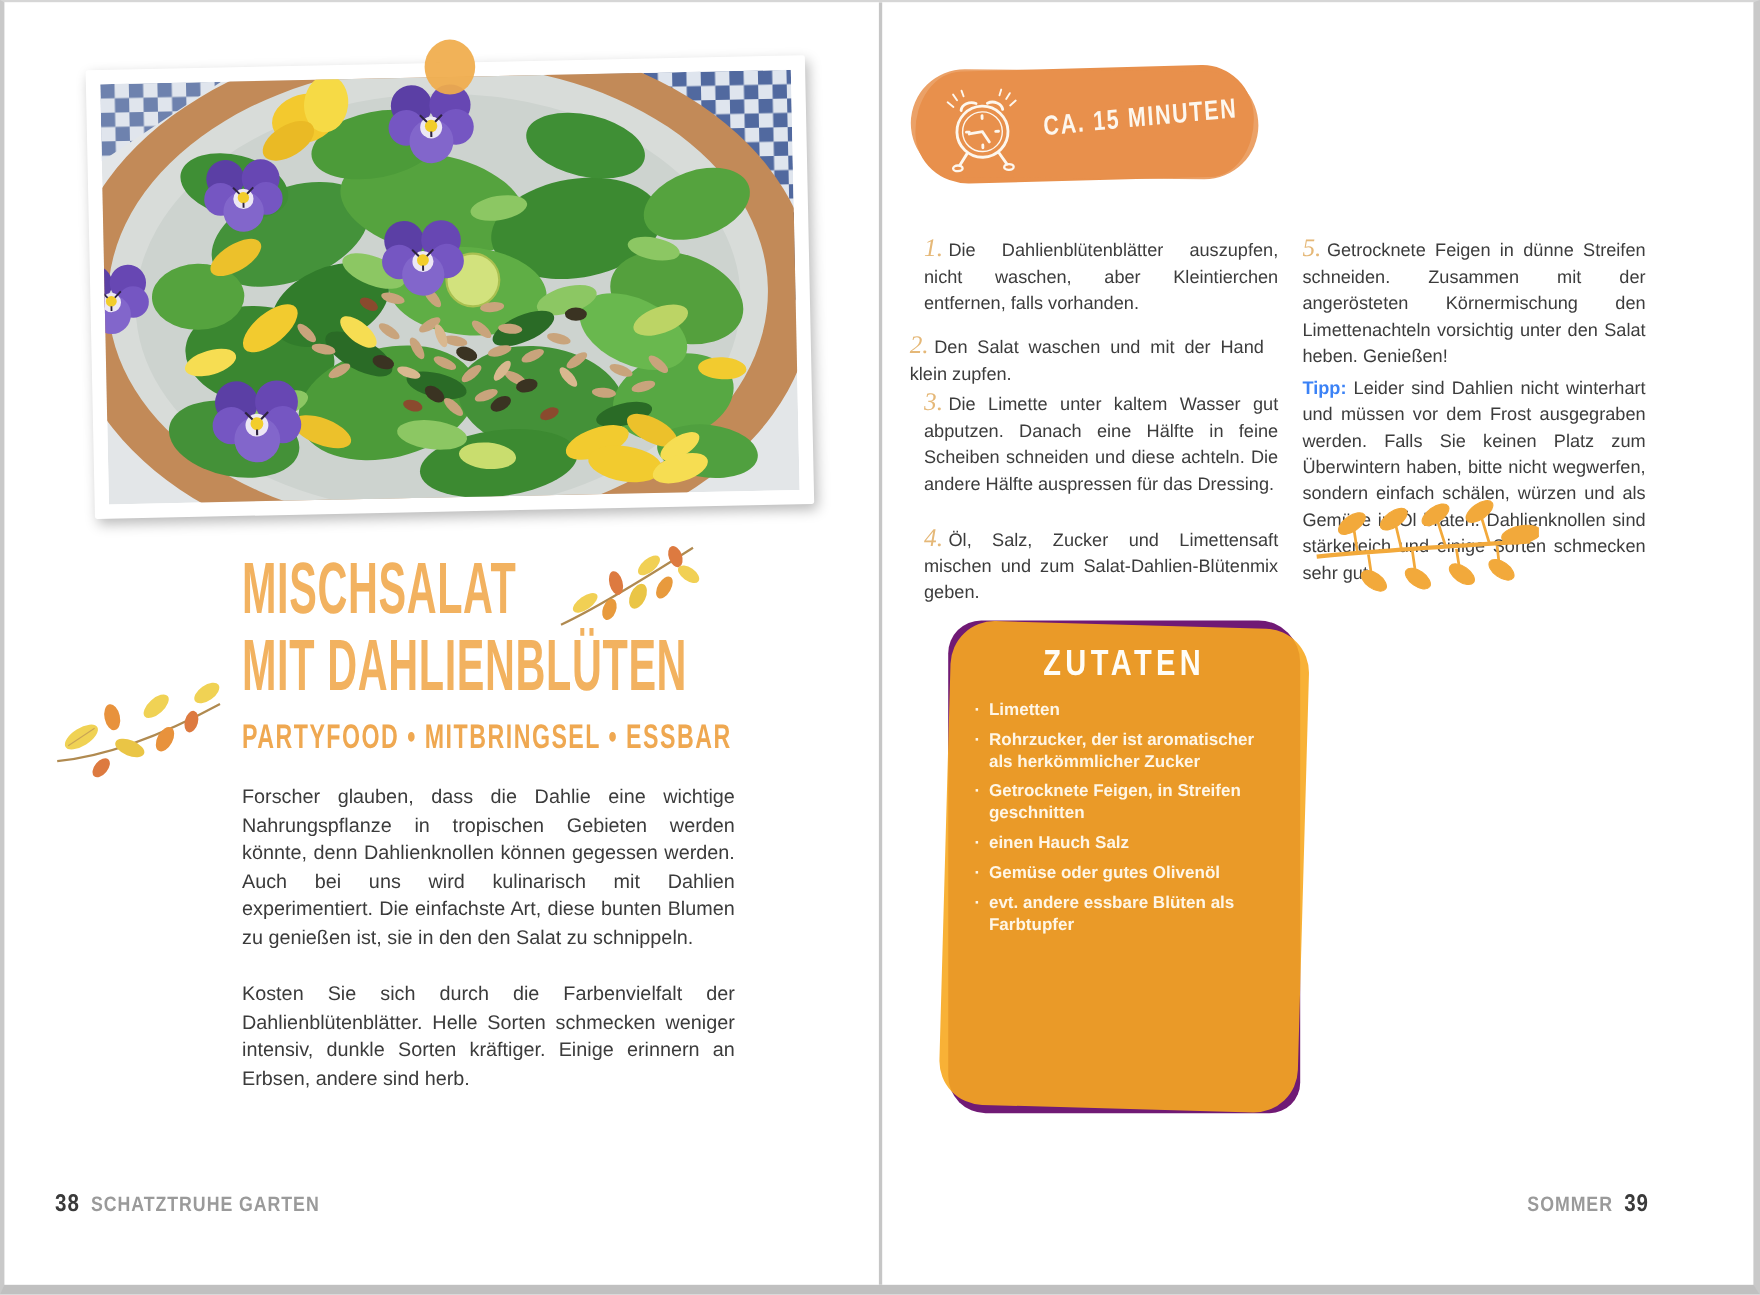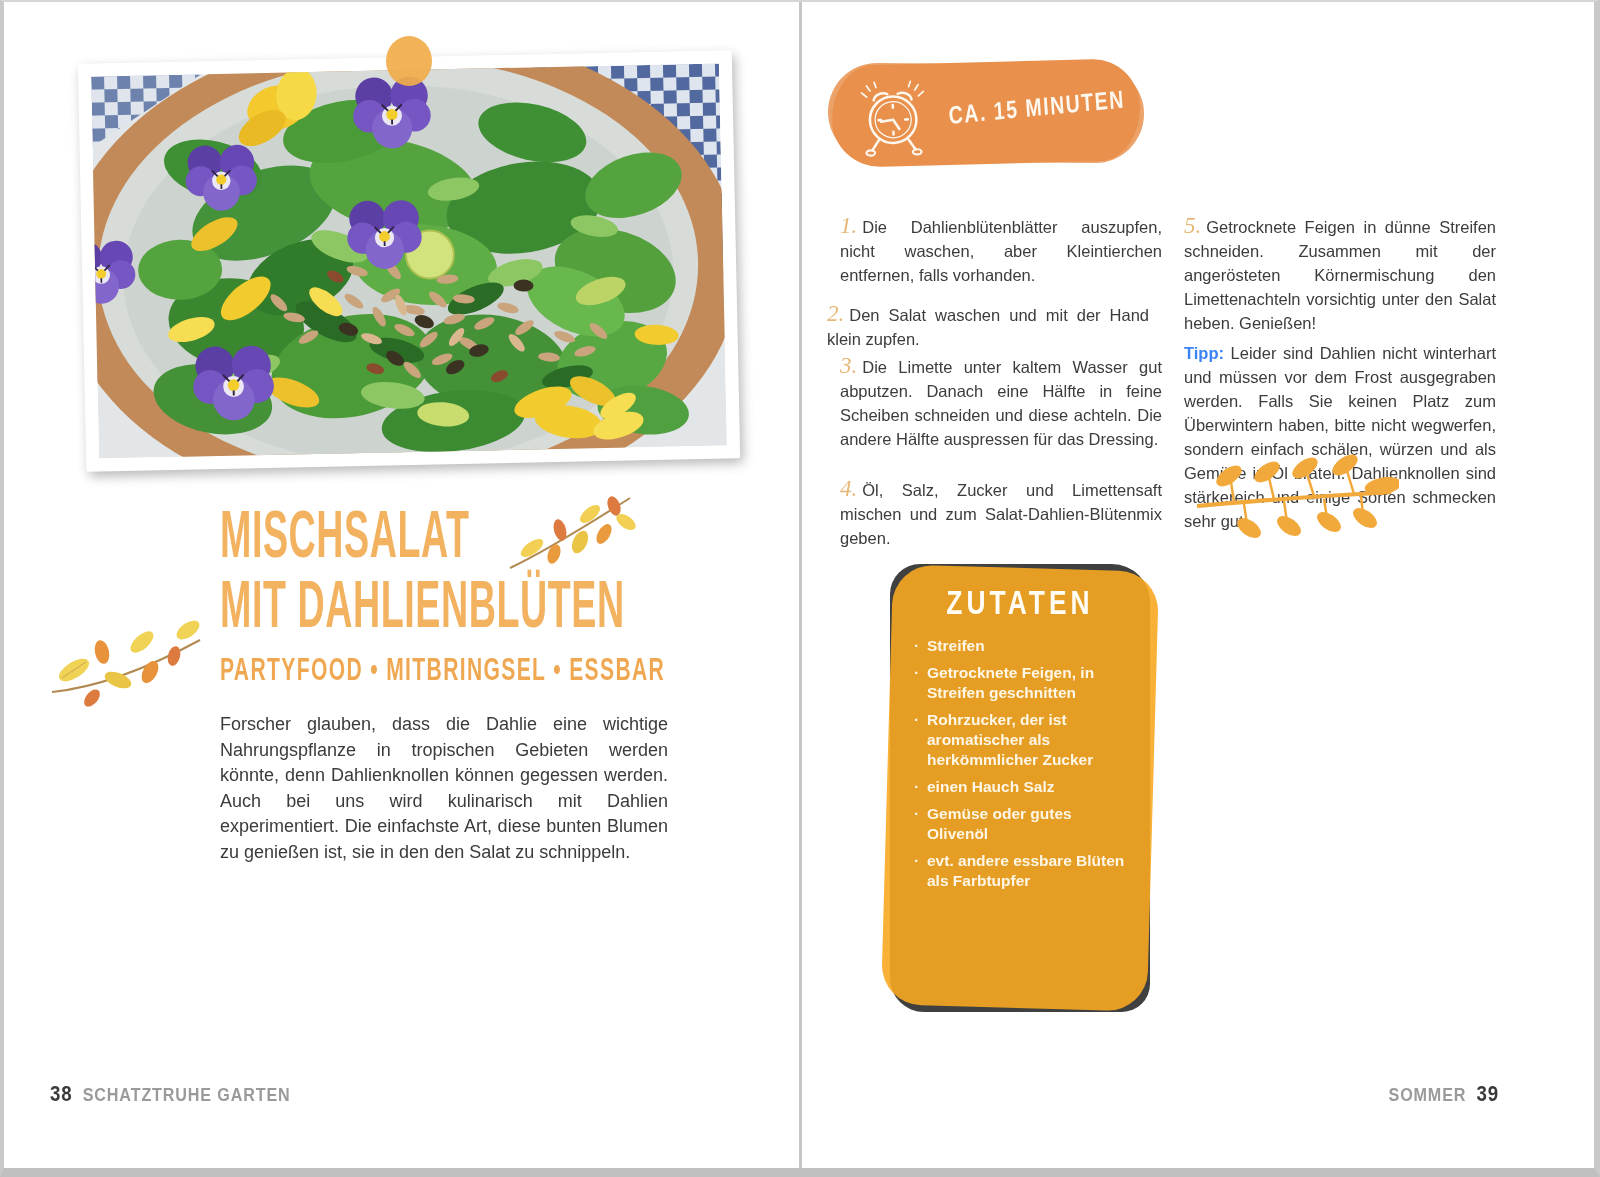--- a/index.html
+++ b/index.html
@@ -59,21 +59,21 @@
   .step{position:absolute;width:322px;font-size:16.5px;line-height:24px;text-align:justify;color:#3c3c3c;}
   .step.col2{width:312px;}
   .step-num{
     font-family:"Liberation Serif",serif;font-style:italic;color:#e5b878;
     font-size:23px;line-height:1;margin-right:5px;
   }
   .tip{position:absolute;left:1180px;top:322px;width:312px;font-size:16.5px;line-height:24px;
     text-align:justify;color:#3c3c3c;}
   .tip b{color:#3b82f6;}
   .zutaten{
-    position:absolute;left:886px;top:562px;width:260px;height:448px;background:#404040;
+    position:absolute;left:858px;top:562px;width:320px;height:448px;background:#701a75;
     border-radius:30px 38px 28px 34px;box-sizing:border-box;padding:20px 24px 16px 24px;z-index:2;
   }
   .zutaten::before{
     content:'';position:absolute;inset:4px -3px;background:#f7a820;border-radius:40px;
     transform:rotate(1.6deg);z-index:-1;opacity:.9;
   }
   .zutaten-title{
     text-align:center;color:#fffdf6;font-size:33px;font-weight:bold;letter-spacing:5px;
     transform:scaleX(0.8);transform-origin:center top;margin-bottom:14px;
   }
@@ -255,20 +255,21 @@
       <ellipse cx="104" cy="58" rx="7" ry="12" fill="#e8923c" transform="rotate(28 104 58)"></ellipse>
       <ellipse cx="128" cy="42" rx="6" ry="10" fill="#dd7a40" transform="rotate(15 128 42)"></ellipse>
       <ellipse cx="142" cy="16" rx="13" ry="7" fill="#f0d254" transform="rotate(-35 142 16)"></ellipse>
       <ellipse cx="46" cy="84" rx="6" ry="10" fill="#dd7a40" transform="rotate(40 46 84)"></ellipse>
     </svg>
 
     <div class="subtitle">PARTYFOOD • MITBRINGSEL • ESSBAR</div>
 
     <div class="body-text">
       <p>Forscher glauben, dass die Dahlie eine wichtige Nahrungspflanze in tropischen Gebieten werden könnte, denn Dahlienknollen können gegessen werden. Auch bei uns wird kulinarisch mit Dahlien experimentiert. Die einfachste Art, diese bunten Blumen zu genießen ist, sie in den den Salat zu schnippeln.</p>
+      <p>Kosten Sie sich durch die Farbenvielfalt der Dahlienblütenblätter. Helle Sorten schmecken weniger intensiv, dunkle Sorten kräftiger. Einige erinnern an Erbsen, andere sind herb.</p>
     </div>
 
     <div class="footer footer-left">
       <span class="pagenum">38</span>
       <span class="pagesec">SCHATZTRUHE GARTEN</span>
     </div>
   </div>
 
   <div>
 
@@ -325,23 +326,23 @@
         <ellipse cx="60" cy="74" rx="13" ry="7" transform="rotate(35 60 74)"></ellipse>
         <ellipse cx="100" cy="72" rx="13" ry="7" transform="rotate(35 100 72)"></ellipse>
         <ellipse cx="140" cy="68" rx="13" ry="7" transform="rotate(35 140 68)"></ellipse>
         <ellipse cx="176" cy="64" rx="13" ry="7" transform="rotate(35 176 64)"></ellipse>
       </g>
     </svg>
 
     <div class="zutaten">
       <div class="zutaten-title">ZUTATEN</div>
       <ul>
-        <li>Streifen</li>
+        <li>Limetten</li>
+        <li>Rohrzucker, der ist aromatischer als herkömmlicher Zucker</li>
         <li>Getrocknete Feigen, in Streifen geschnitten</li>
-        <li>Rohrzucker, der ist aromatischer als herkömmlicher Zucker</li>
         <li>einen Hauch Salz</li>
         <li>Gemüse oder gutes Olivenöl</li>
         <li>evt. andere essbare Blüten als Farbtupfer</li>
       </ul>
     </div>
 
     <div class="footer footer-right">
       <span class="pagesec">SOMMER</span>
       <span class="pagenum">39</span>
     </div>

